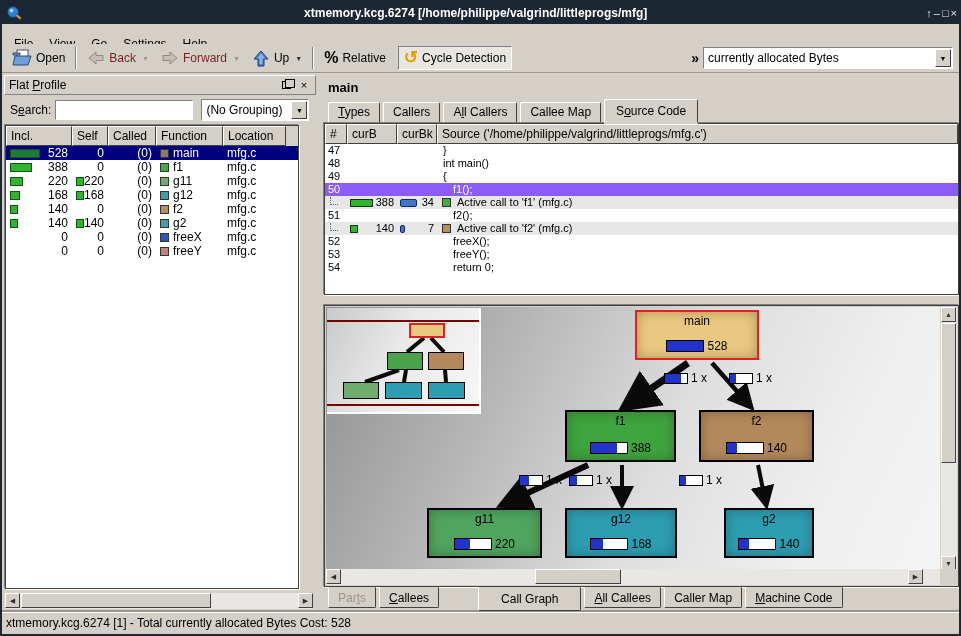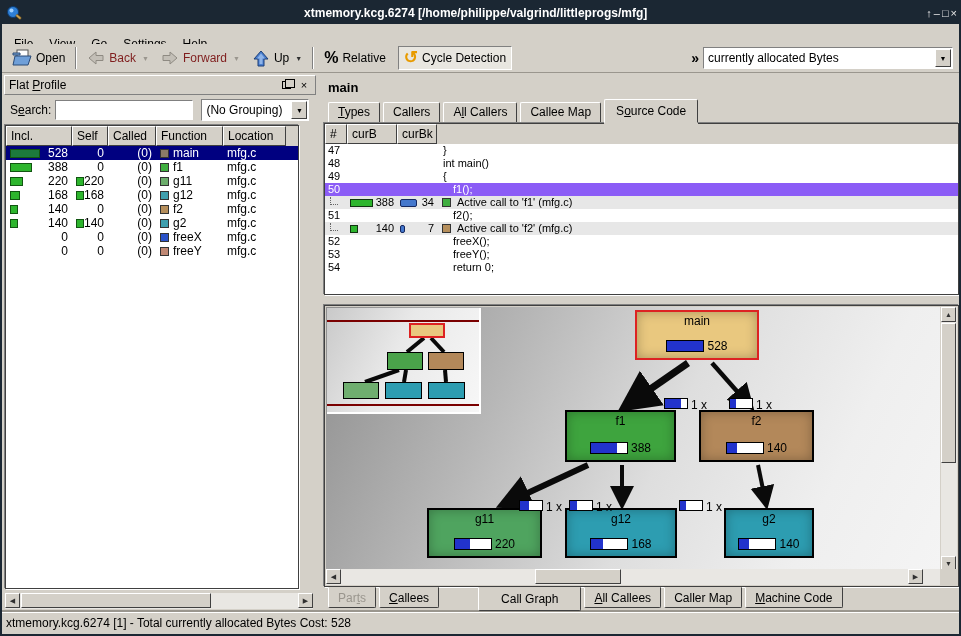--- a/index.html
+++ b/index.html
@@ -92,21 +92,21 @@
 
   
   .graph-frame { position:absolute; left:322px; top:303px; width:635px; height:282px; background:#d4d0c8; border:1px solid #404040; box-shadow:-1px -1px 0 #808080, 1px 1px 0 #fff; }
   .gcanvas { position:absolute; left:1px; top:1px; width:614px; height:262px; overflow:hidden;
     background:linear-gradient(115deg,#8f8f8f 0%,#b6b6b6 28%,#dedede 55%,#efefef 80%,#f4f4f4 100%); }
   .gnode { position:absolute; border:2px solid #000; box-shadow:inset 0 0 12px rgba(0,0,0,.28); display:flex; flex-direction:column; align-items:center; justify-content:space-between; padding:2px 0 5px; }
   .gnode .nlabel { font-size:12px; }
   .nbar-row { display:flex; align-items:center; gap:3px; }
   .nbar { width:38px; height:12px; background:#fff; border:1px solid #000; }
   .nbar .fill { height:100%; background:#2233cc; }
-  .elabel { position:absolute; display:flex; gap:3px; font-size:12px;margin-top:27px; }
+  .elabel { position:absolute; display:flex; align-items:center; gap:3px; font-size:12px; }
   .ebar { width:24px; height:11px; background:#fff; border:1px solid #000; }
   .ebar .fill { height:100%; background:#2233cc; }
   .minimap { position:absolute; border-right:2px solid #fff; border-bottom:2px solid #fff;
     background:linear-gradient(115deg,#c9c9c9 0%,#e9e9e9 45%,#f7f7f7 100%); }
   .mm-line { position:absolute; left:0; width:100%; height:2px; background:#7a0000; }
   .mm-node { position:absolute; border:1px solid #000; }
   .gvscroll { position:absolute; right:1px; top:1px; width:16px; height:264px; }
   .ghscroll { position:absolute; left:1px; bottom:1px; width:614px; height:16px; }
   .gcorner { position:absolute; right:1px; bottom:1px; width:16px; height:16px; background:#d4d0c8; }
 
@@ -345,20 +345,21 @@
       <div class="tab">A<u>l</u>l Callers</div>
       <div class="tab">Callee Map</div>
       <div class="tab active">S<u>o</u>urce Code</div>
     </div>
 
   <div class="source-frame">
     <div class="src-head" id="src-head">
         <div class="hc sc-num">#</div>
         <div class="hc sc-curb">curB</div>
         <div class="hc sc-curbk">curBk</div>
+        <div class="hc sc-src">Source ('/home/philippe/valgrind/littleprogs/mfg.c')</div>
       </div>
     <div id="src-body">
         <div class="src-row">
           <div class="cell sc-num">47</div>
           <div class="cell sc-curb"></div>
           <div class="cell sc-curbk"></div>
           <div class="cell sc-src" style="padding-left: 6px;">}</div>
         </div>
         <div class="src-row">
           <div class="cell sc-num">48</div>

